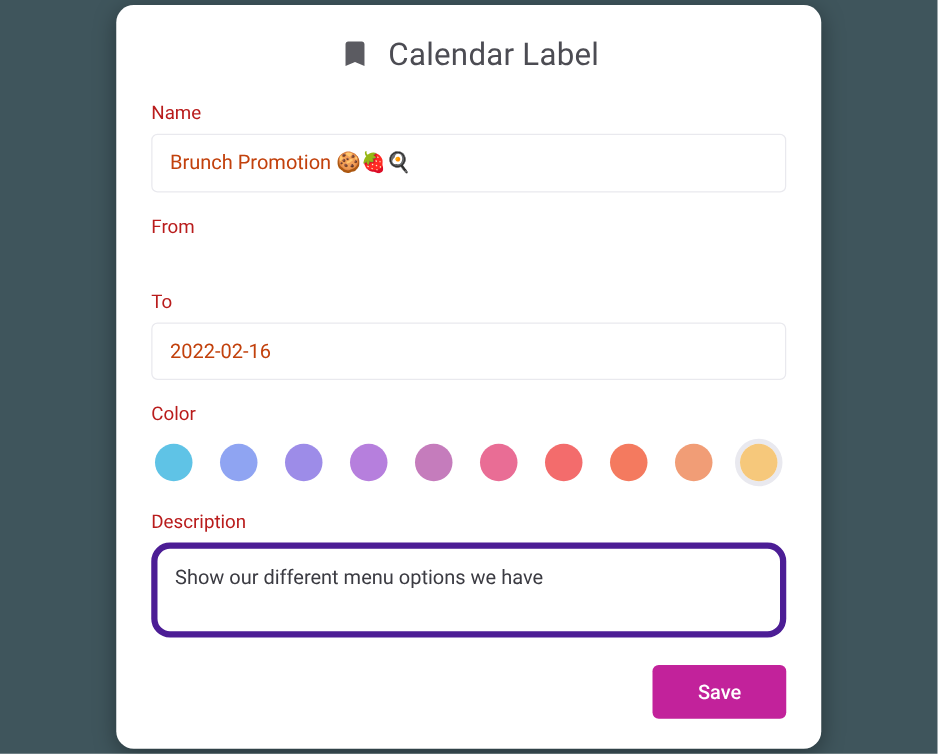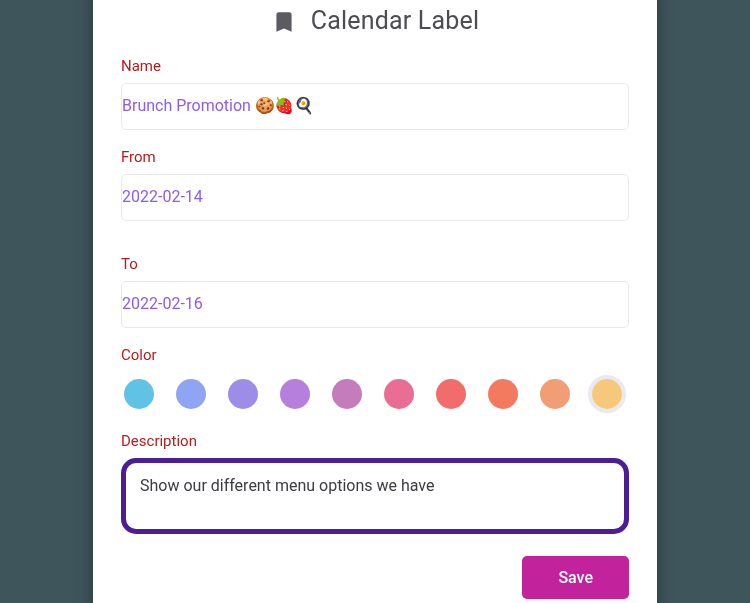--- a/index.html
+++ b/index.html
@@ -13,21 +13,21 @@
   }
   .card {
     width: 564px;
     background: #ffffff;
     border-radius: 14px;
     box-shadow: 0 4px 18px rgba(0,0,0,0.35);
     padding: 26px 28px 24px 28px;
   }
   .header {
     display: flex;
-    align-items: flex-end;
+    align-items: flex-start;
     justify-content: center;
     gap: 14px;
     margin-bottom: 22px;
   }
   .header-icon {
     color: #5b5b61;
     display: inline-flex;
   }
   .header-title {
     font-size: 25px;
@@ -38,23 +38,23 @@
   .field-label {
     font-size: 15px;
     color: #b91c1c;
     margin-bottom: 8px;
     display: block;
   }
   .input {
     width: 100%;
     border: 1px solid #e9e9ee;
     border-radius: 5px;
-    padding: 12px 0;
+    padding: 12px 14px;
     font-size: 16px;
-    color: #8b5cf6;
+    color: #c2410c;
     background: #fff;
     font-family: inherit;
     line-height: 1.3;
   }
   .group { margin-bottom: 18px; }
   .row {
     display: flex;
     gap: 16px;
     flex-direction: column;
   }
@@ -129,21 +129,20 @@
   </div>
 
   <div class="group">
     <label class="field-label">Name</label>
     <input class="input" type="text" value="Brunch Promotion 🍪🍓🍳" style="">
   </div>
 
   <div class="row">
     <div class="group">
       <label class="field-label">From</label>
-      <input class="input" type="text" value="2022-02-14" style="">
     </div>
     <div class="group">
       <label class="field-label">To</label>
       <input class="input" type="text" value="2022-02-16" style="">
     </div>
   </div>
 
   <div class="group">
     <label class="field-label">Color</label>
     <div class="swatches" id="swatches">

